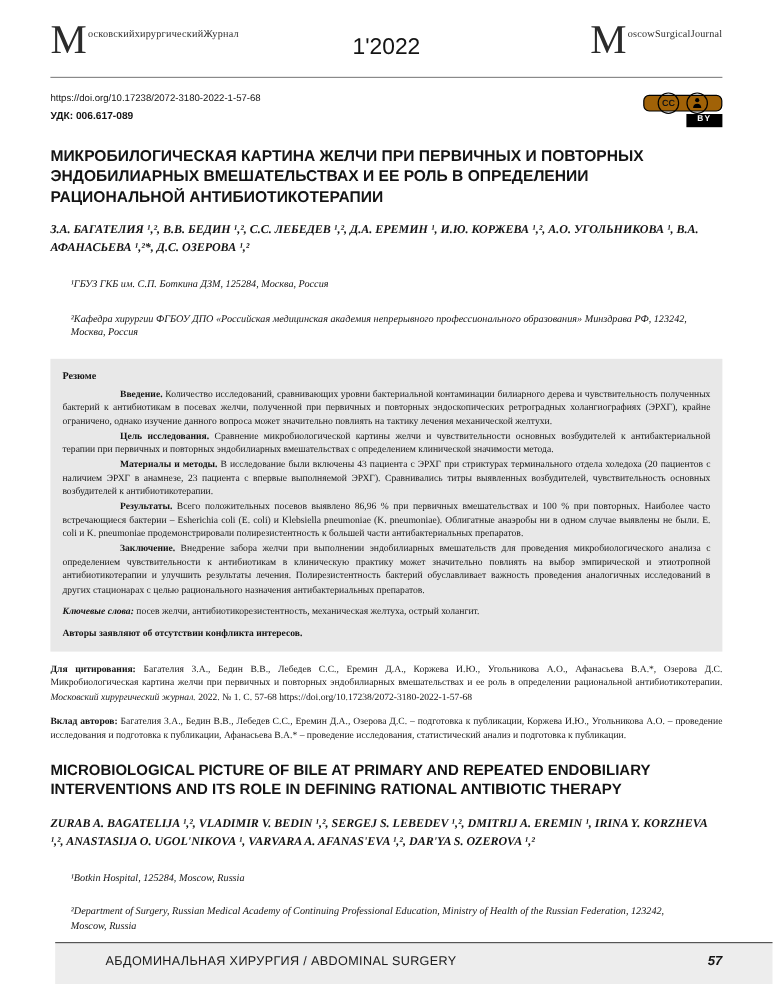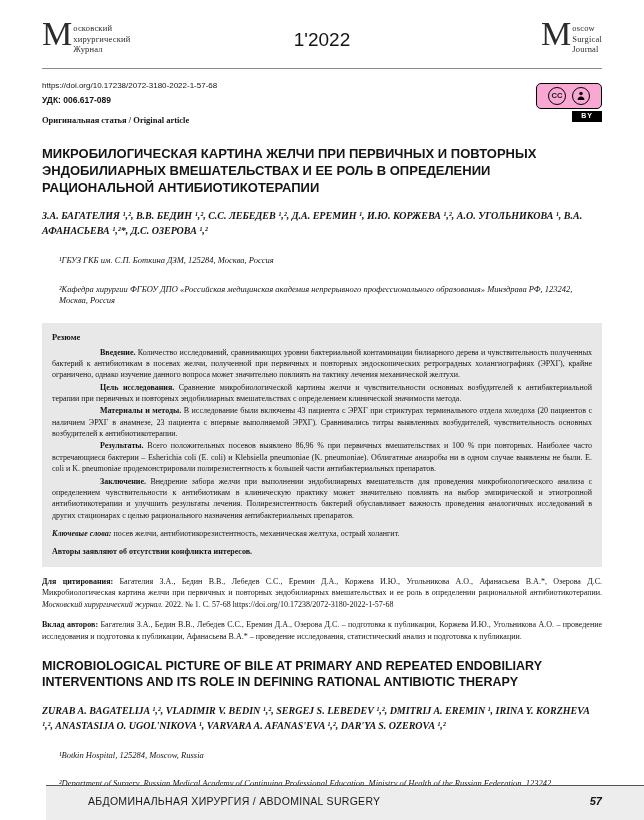--- a/index.html
+++ b/index.html
@@ -6,31 +6,31 @@
   html,body { background:#ffffff; }
   body { width:644px; height:820px; font-family:"Liberation Serif", serif; color:#141414; }
   .page { position:relative; width:644px; height:820px; padding:20px 42px 0; overflow:hidden; background:#ffffff; }
 
   
   .masthead { display:flex; align-items:flex-start; }
   .masthead .col { flex:1; }
   .logo { display:flex; align-items:flex-start; gap:1px; color:#2b2b2b; }
   .logo.right { justify-content:flex-end; }
   .logo-glyph { font-size:34px; line-height:0.85; font-weight:400; }
-  .logo-lines { display:flex; flex-direction:column; font-size:8.5px; line-height:1.25; padding-top:3px; letter-spacing:0.2px; }
+  .logo-lines { display:flex; flex-direction:row; font-size:8.5px; line-height:1.25; padding-top:3px; letter-spacing:0.2px; }
   .issue { text-align:center; font-size:19px; padding-top:9px; font-family:"Liberation Sans", sans-serif; }
   .header-rule { border-top:1px solid #8a8a8a; margin-top:13px; }
 
   
   .meta { position:relative; margin-top:11px; font-family:"Liberation Sans", sans-serif; font-size:8px; line-height:1.55; }
   .meta .udk { font-weight:bold; margin-top:2px; font-size:8.5px; }
   .meta .copyright { margin-top:3px; max-width:440px; }
   .meta .article-type { font-weight:bold; margin-top:7px; font-size:8.5px; font-family:"Liberation Serif", serif; }
   .cc-badge { position:absolute; top:3px; right:0; width:66px; }
-  .cc-box { border:1.5px solid #000; border-radius:5px; height:26px; display:flex; align-items:center; justify-content:center; gap:6px; background:#f9a8d4; }
+  .cc-box { border:1.5px solid #000; border-radius:5px; height:14px; display:flex; align-items:center; justify-content:center; gap:6px; background:#a16207; }
   .cc-circle { width:18px; height:18px; border:1.7px solid #000; border-radius:50%; display:flex; align-items:center; justify-content:center; font-weight:bold; font-size:7.5px; font-family:"Liberation Sans", sans-serif; }
   .cc-circle svg { width:12px; height:12px; display:block; }
   .cc-by-bar { margin-top:2px; margin-left:auto; width:30px; height:11px; background:#000; color:#fff; font-size:7px; font-weight:bold; display:flex; align-items:center; justify-content:center; font-family:"Liberation Sans", sans-serif; letter-spacing:1px; }
 
   
   .title-ru { margin-top:17px; font-family:"Liberation Sans", sans-serif; font-weight:bold; font-size:13px; line-height:1.32; }
   .authors-ru { margin-top:13px; font-weight:bold; font-style:italic; font-size:10px; line-height:1.45; }
   .affil { margin-top:7px; font-style:italic; font-size:8.5px; line-height:1.35; }
   .affil div { margin:17px; }
 
@@ -88,21 +88,20 @@
       </div>
     </div>
   </div>
   <div class="header-rule"></div>
 
   <div class="meta">
     <div class="doi">
       <a href="#">https://doi.org/10.17238/2072-3180-2022-1-57-68</a>
     </div>
     <div class="udk">УДК: 006.617-089</div>
-    <div class="article-type">Оригинальная статья / Original article</div>
 
     <div class="cc-badge">
       <div class="cc-box">
         <div class="cc-circle">CC</div>
         <div class="cc-circle">
           <svg viewBox="0 0 16 16" aria-hidden="true">
               <circle cx="8" cy="4.6" r="2.3" fill="#000"></circle>
               <path d="M3.4 13.2c0-3.1 2-4.7 4.6-4.7s4.6 1.6 4.6 4.7z" fill="#000"></path>
             </svg>
         </div>

